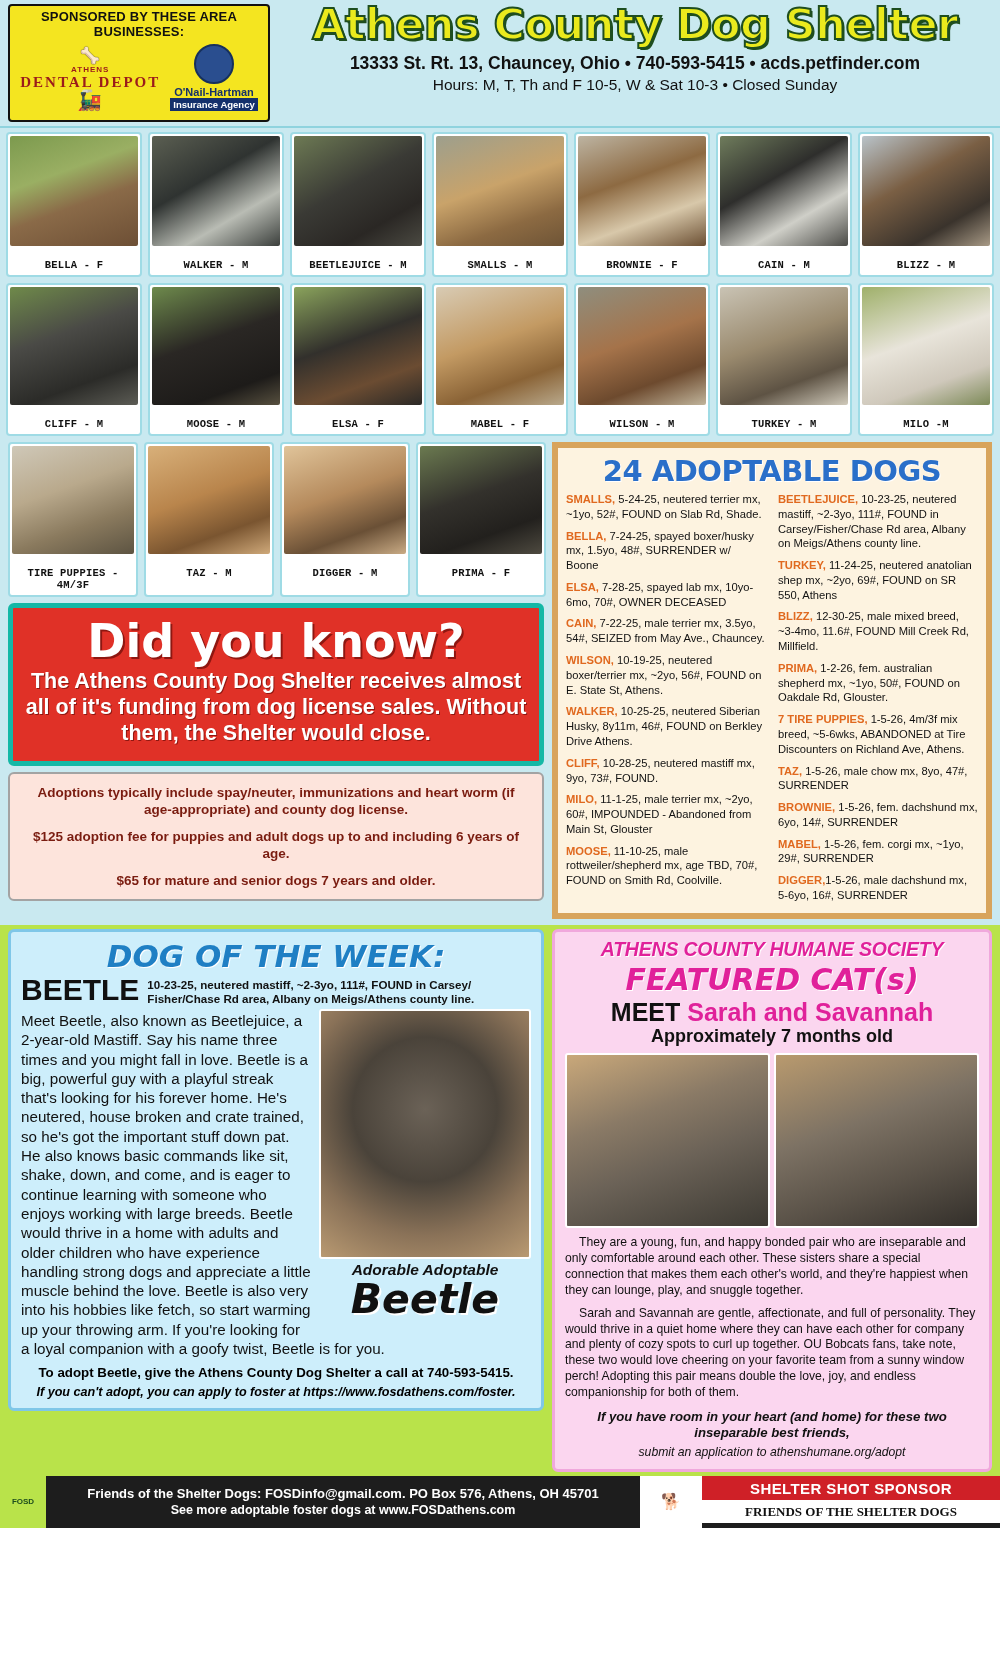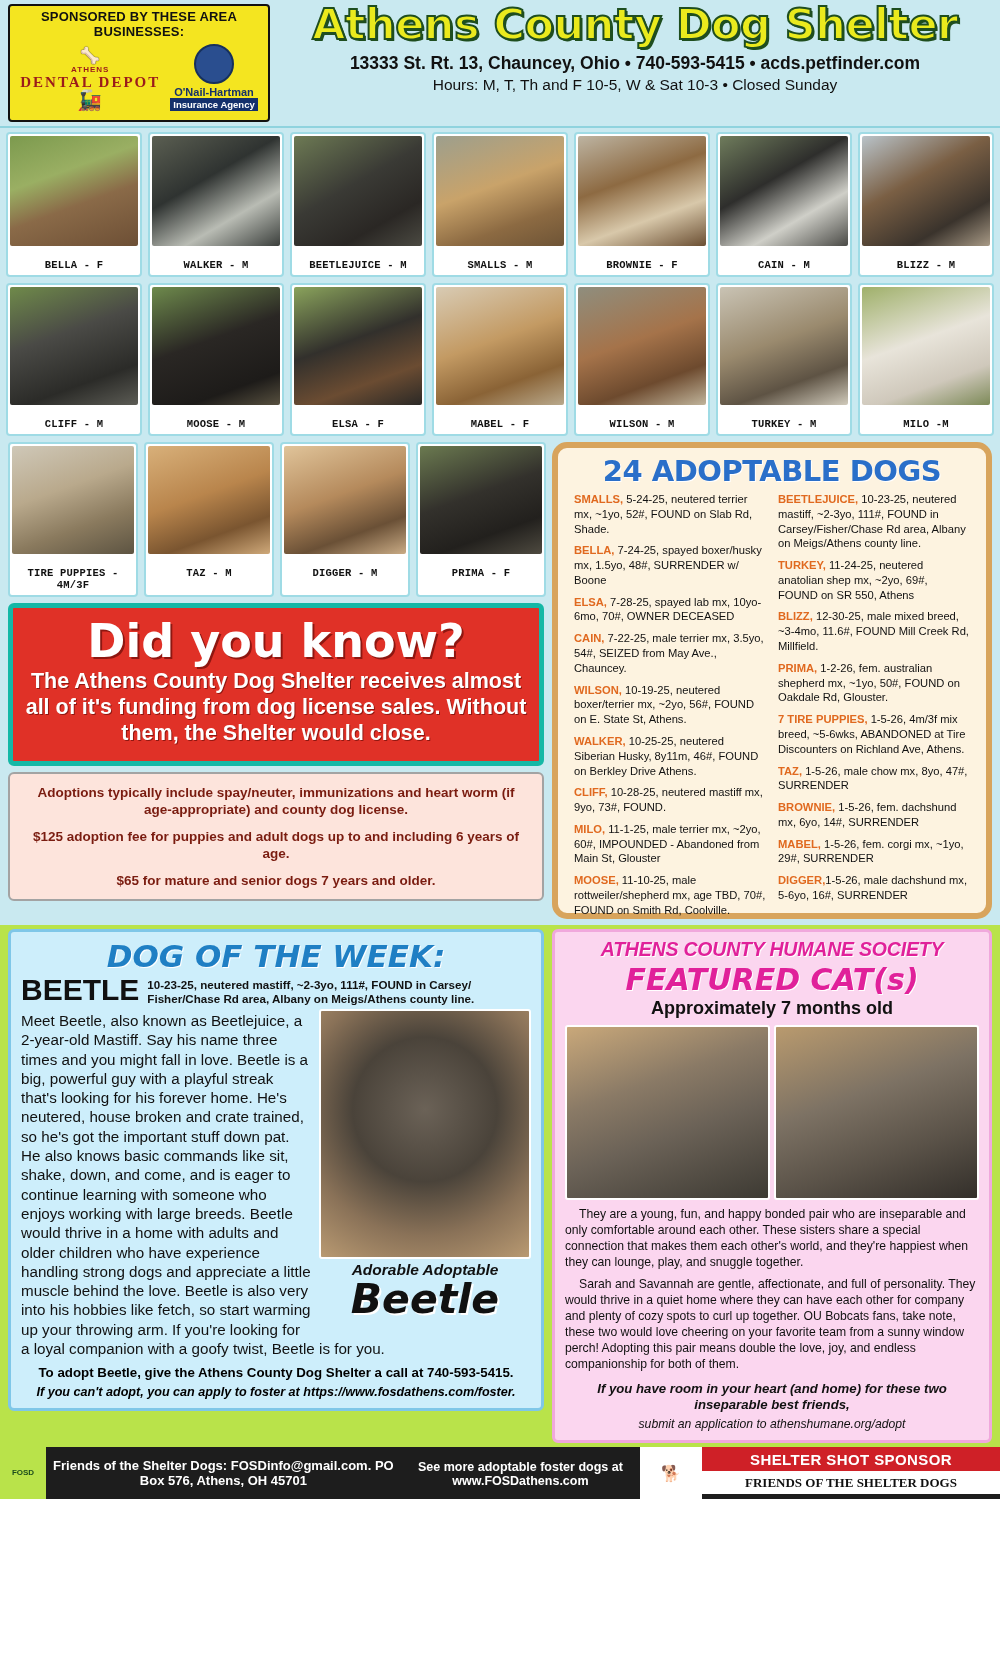--- a/index.html
+++ b/index.html
@@ -75,21 +75,21 @@
   .dyk p { margin:0; font-size:21.5px; line-height:1.22; font-weight:bold; text-shadow:1px 1px 0 #8e1711; }
 
   .feebox {
     margin-top:6px; background:#fde4dc; border:2px solid #a3a3a3; border-radius:6px;
     padding:10px 14px; text-align:center; color:#7a1c10;
   }
   .feebox p { margin:0 0 9px; font-size:13.5px; font-weight:bold; line-height:1.3; }
   .feebox p:last-child { margin-bottom:0; }
 
   .adopt-panel {
-    background:#fdf3e0; border:6px solid #d8a45c; border-radius:15px; padding:6px 16px 8px;
+    background:#fdf3e0; border:6px solid #d8a45c; border-radius:0; padding:6px 8px 8px;
     height:477px;
   }
   .adopt-title {
     text-align:center; font-size:29px; font-weight:bold; color:#2a6fc9;
     text-shadow:1px 1px 0 #fff; margin:0 0 4px; letter-spacing:-.5px;
     font-family:"DejaVu Sans", sans-serif;
   }
   .adopt-cols { display:flex; gap:12px; }
   .adopt-col { flex:1; }
   .entry { font-size:11.2px; line-height:1.32; margin-bottom:7px; color:#111; }
@@ -131,21 +131,21 @@
   .cat-photos { display:flex; gap:4px; margin-top:6px; }
   .cat-photo { flex:1; height:175px; border:2px solid #fff; border-radius:3px; overflow:hidden; }
   .cats p { font-size:12.2px; line-height:1.3; margin:7px 0 0; color:#111; text-indent:14px;}
   .cats .closing { text-align:center; font-weight:bold; font-style:italic; font-size:13.2px; margin-top:8px; text-indent:0; line-height:1.25;}
   .cats .submit { text-align:center; font-style:italic; font-size:12.2px; margin-top:3px; text-indent:0;}
 
   
   .footer { display:flex; height:52px; background:#1d1d1d; color:#fff; align-items:stretch; }
   .foot-logo { width:46px; background:#b9e34a; display:flex; align-items:center; justify-content:center; }
   .foot-logo .fl { font-size:8px; font-weight:bold; color:#1d4d1d; text-align:center; line-height:1.05;}
-  .foot-text { flex:1; display:flex; flex-direction:row; justify-content:center; align-items:center; text-align:center; }
+  .foot-text { flex:1; display:flex; flex-direction:column; justify-content:center; align-items:center; text-align:center; }
   .foot-text .l1 { font-size:13px; font-weight:bold; }
   .foot-text .l2 { font-size:12.5px; font-weight:bold; margin-top:2px; }
   .foot-right { width:360px; display:flex; align-items:stretch; background:#1d1d1d; }
   .foot-dog { width:62px; background:#fff; display:flex; align-items:center; justify-content:center; }
   .foot-sponsor { flex:1; display:flex; flex-direction:column; }
   .ss-top { background:#cf2027; color:#fff; font-size:15px; font-weight:bold; text-align:center; padding:4px 0 3px; letter-spacing:.4px;}
   .ss-bot { background:#fff; color:#111; font-size:13px; font-weight:bold; text-align:center; padding:4px 0 3px; font-family:"Liberation Serif", serif;}
 </style>
 </head>
 <body>
@@ -362,20 +362,21 @@
 
       <div class="dotw-foot">
         <span>To adopt Beetle, give the Athens County Dog Shelter  a call at 740-593-5415.</span>
         <span class="it">If you can't adopt, you can apply to foster at https://www.fosdathens.com/foster.</span>
       </div>
     </div>
 
     <div class="cats">
       <h3>ATHENS COUNTY HUMANE SOCIETY</h3>
       <h2>FEATURED CAT(s)</h2>
+      <div class="meet"><span>MEET </span><span class="pink">Sarah and Savannah</span></div>
       <div class="approx">Approximately 7 months old</div>
       <div class="cat-photos">
         <div class="cat-photo">
             <div class="ph" style="background:linear-gradient(160deg,#c9a87a 0%,#8a7a66 35%,#6b6257 60%,#3d3a33 100%);"></div>
           </div>
         <div class="cat-photo">
             <div class="ph" style="background:linear-gradient(160deg,#b99a6e 0%,#7d7264 40%,#5a5248 70%,#332f2a 100%);"></div>
           </div>
       </div>
       <p>They are a young, fun, and happy bonded pair who are inseparable and only comfortable around each other. These sisters share a special connection that makes them each other's world, and they're happiest when they can lounge, play, and snuggle together.</p>

